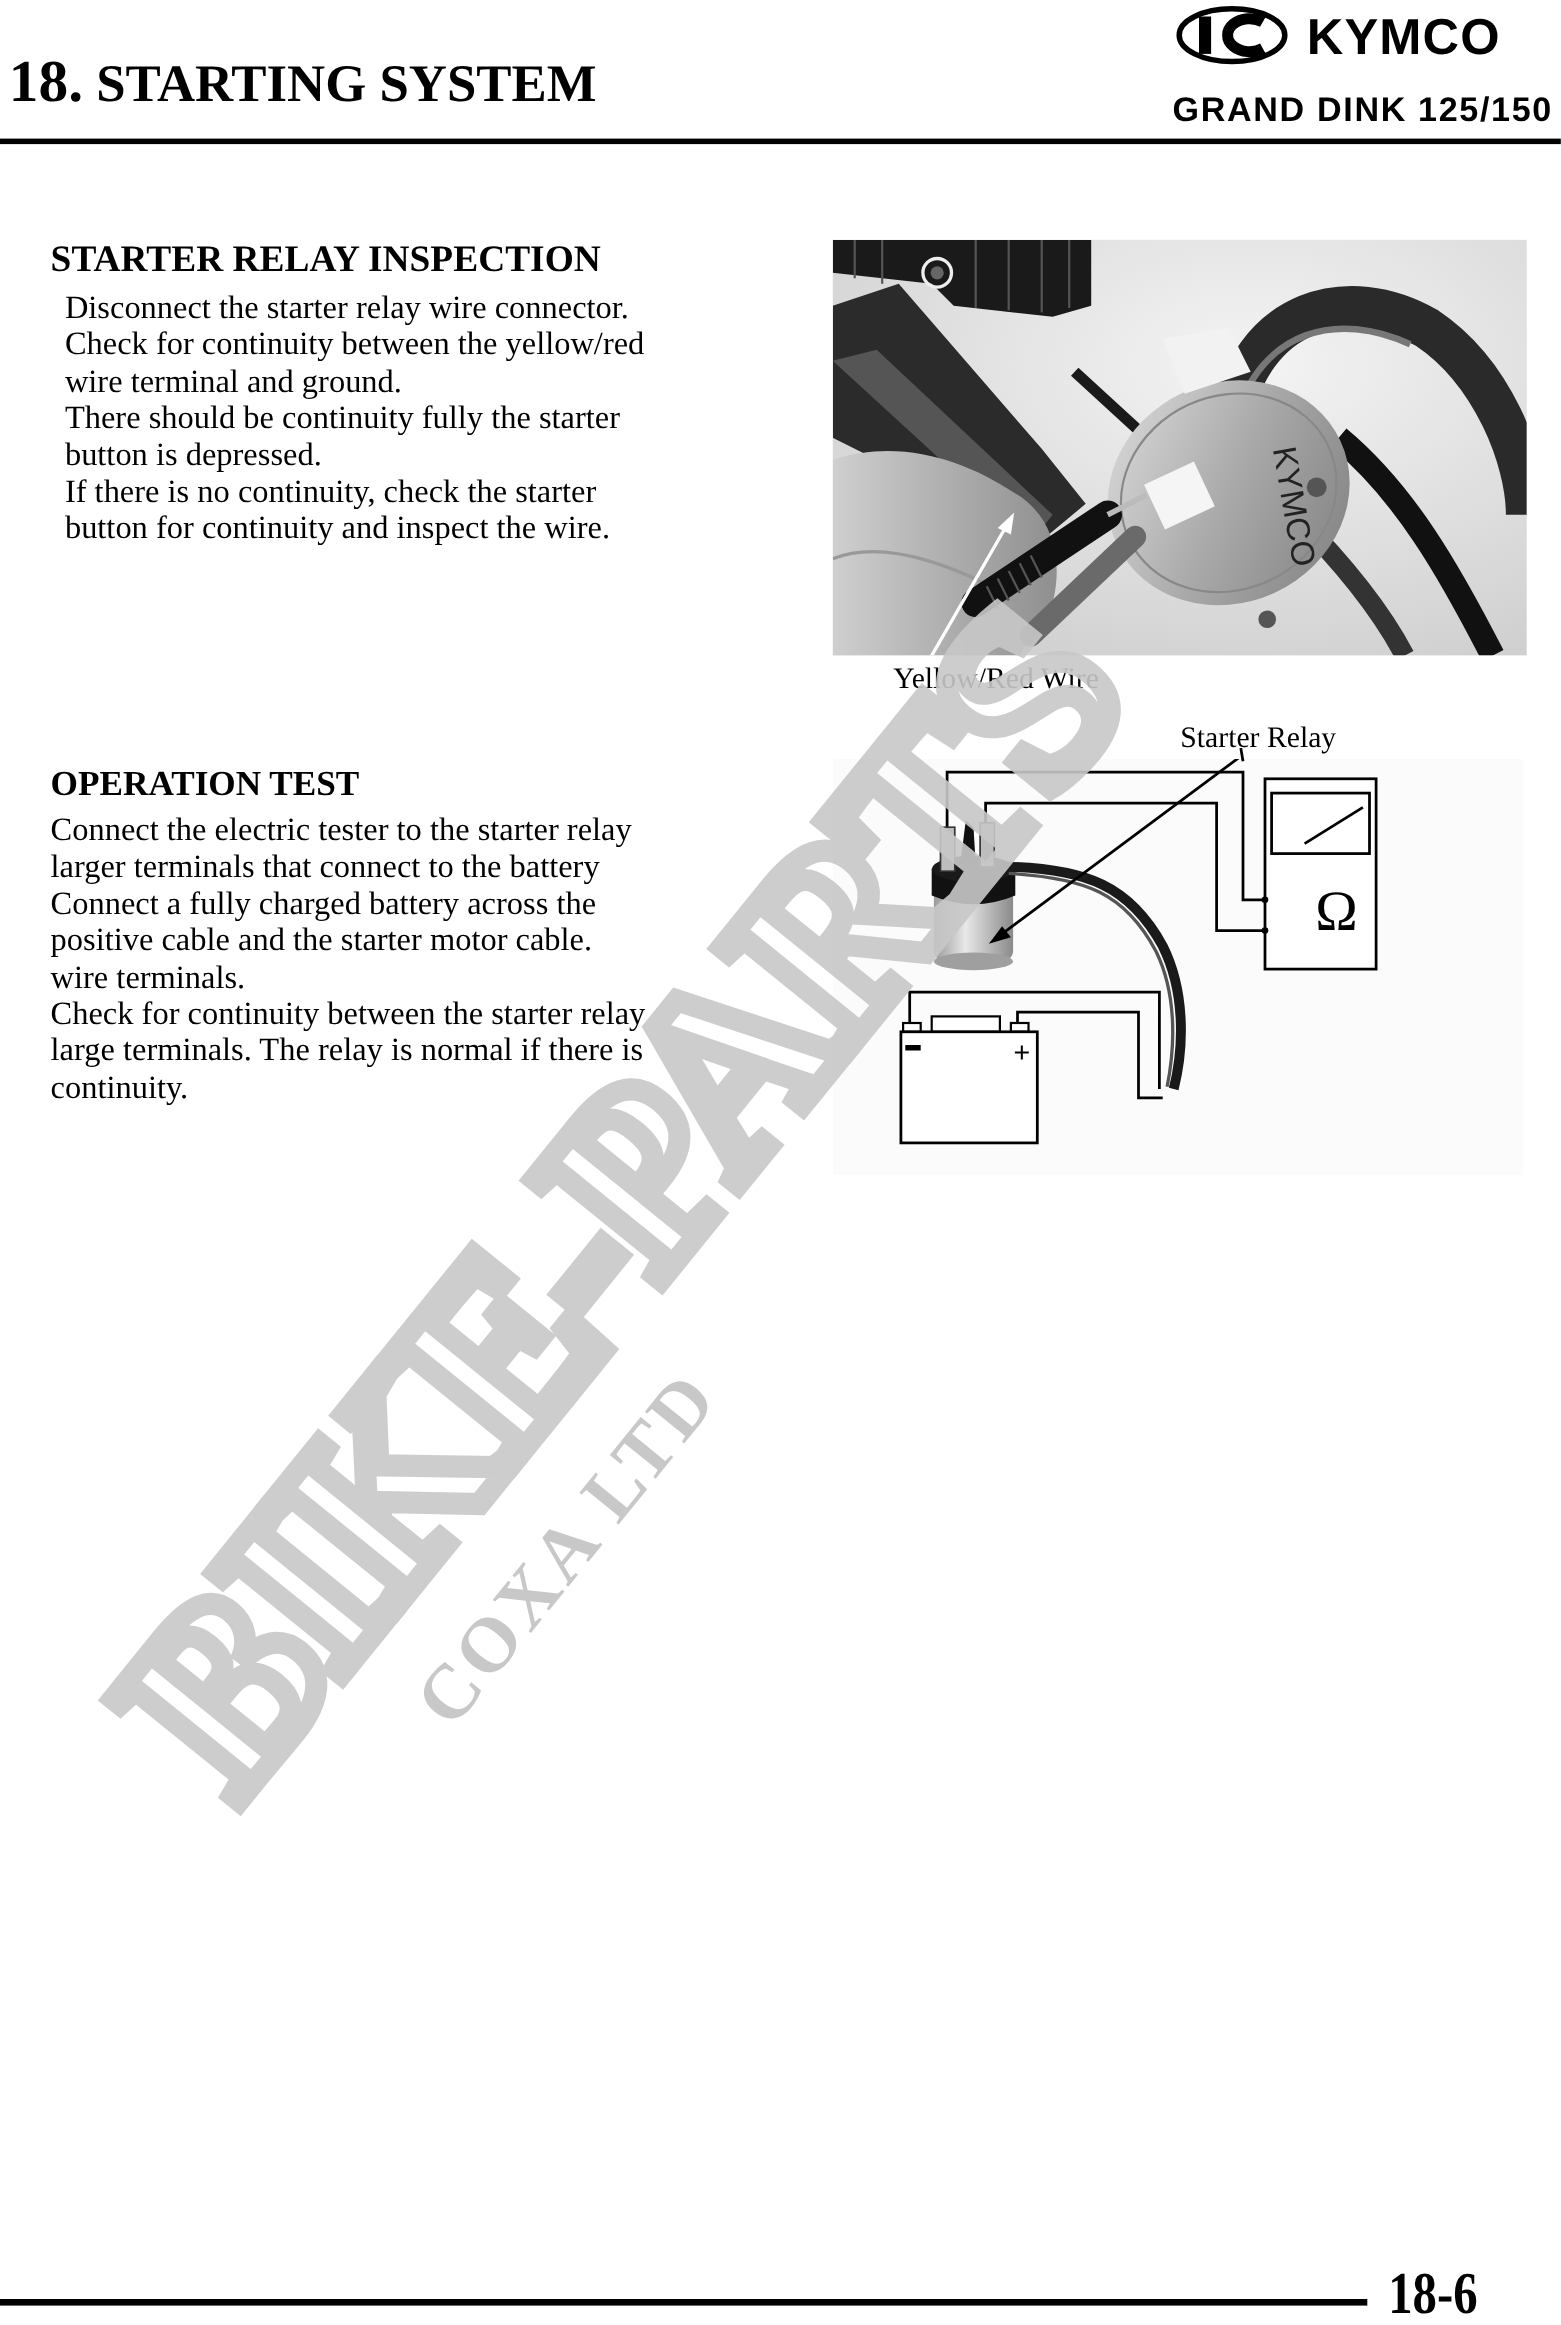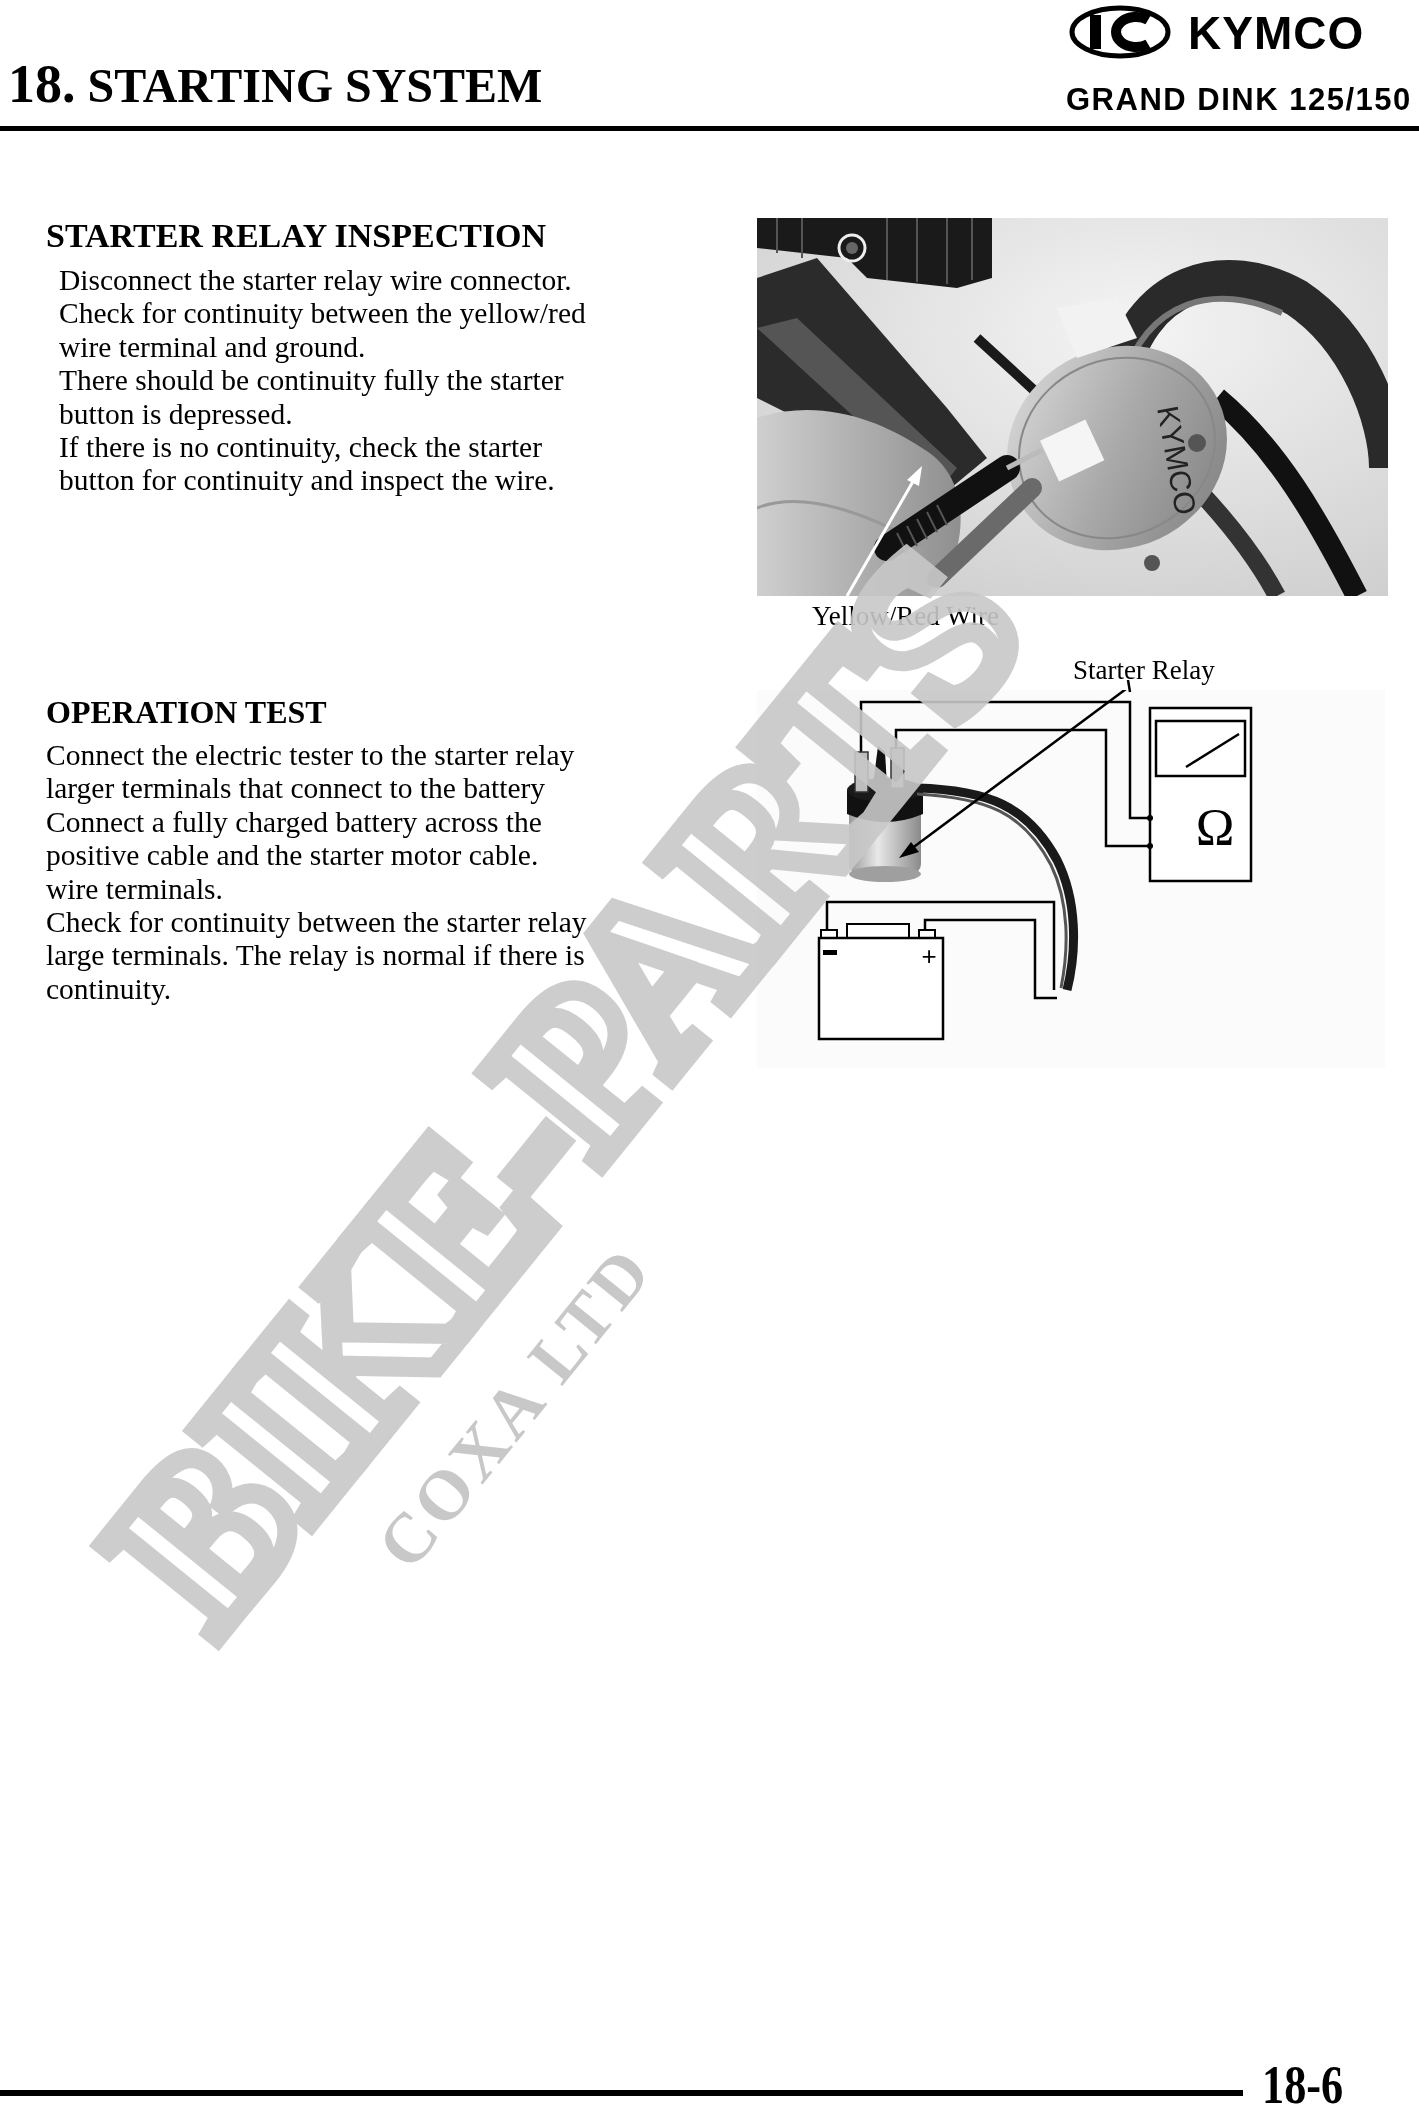--- a/index.html
+++ b/index.html
@@ -2,21 +2,21 @@
 <html><head>
   <meta charset="utf-8">
   <style>
     html, body { margin: 0; padding: 0; background: #ffffff; }
     body {
       width: 1419px; height: 2114px; position: relative; overflow: hidden;
       font-family: "Liberation Serif", "DejaVu Serif", serif; color: #000;
     }
     .abs { position: absolute; }
     .chapter-title {
-      left: 8px; top: 56px; font-weight: bold; white-space: nowrap;
+      left: 8px; top: 46px; font-weight: bold; white-space: nowrap;
       font-size: 48px; line-height: 56px; letter-spacing: 0px;
     }
     .chapter-title .num { font-size: 54px; }
     .model-name {
       left: 1066px; top: 82px; font-family: "Liberation Sans", "DejaVu Sans", sans-serif;
       font-weight: bold; font-size: 31px; letter-spacing: 1.5px; white-space: nowrap;
     }
     .logo { left: 1068px; top: 3px; width: 345px; height: 58px; }
     .header-rule { left: 0; top: 126px; width: 1419px; height: 5px; background: #000; }
     .section-heading {

